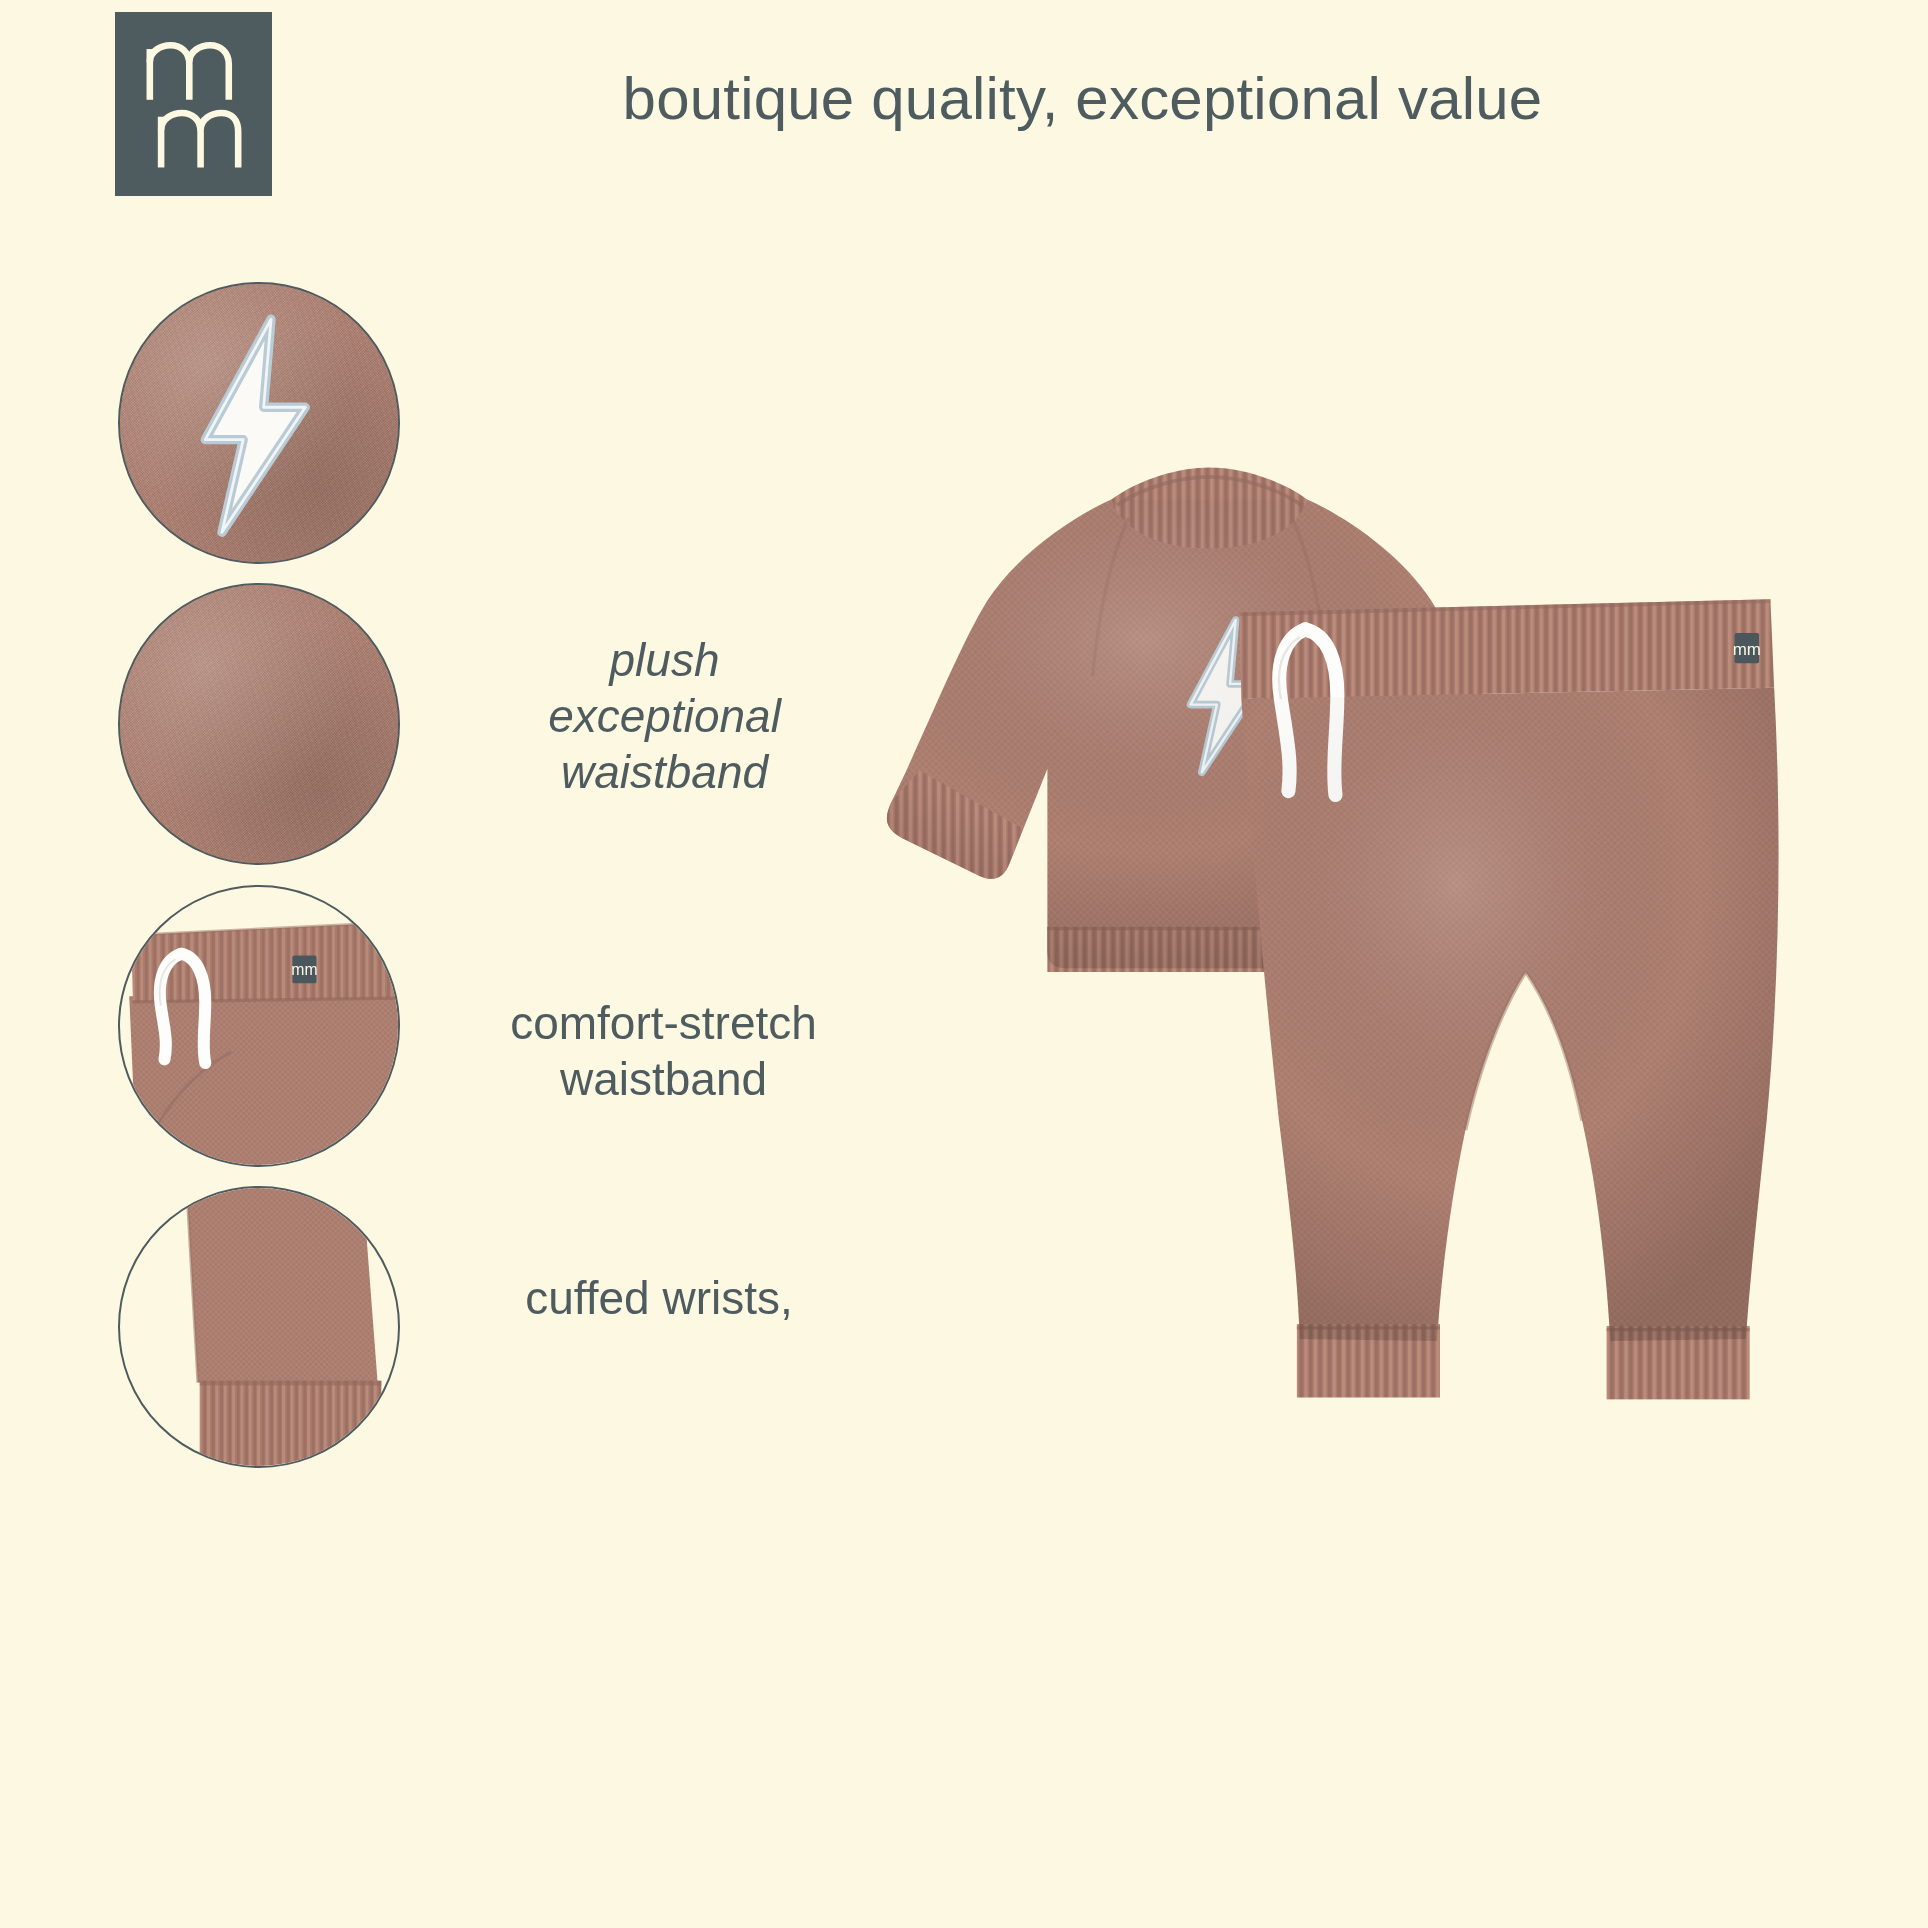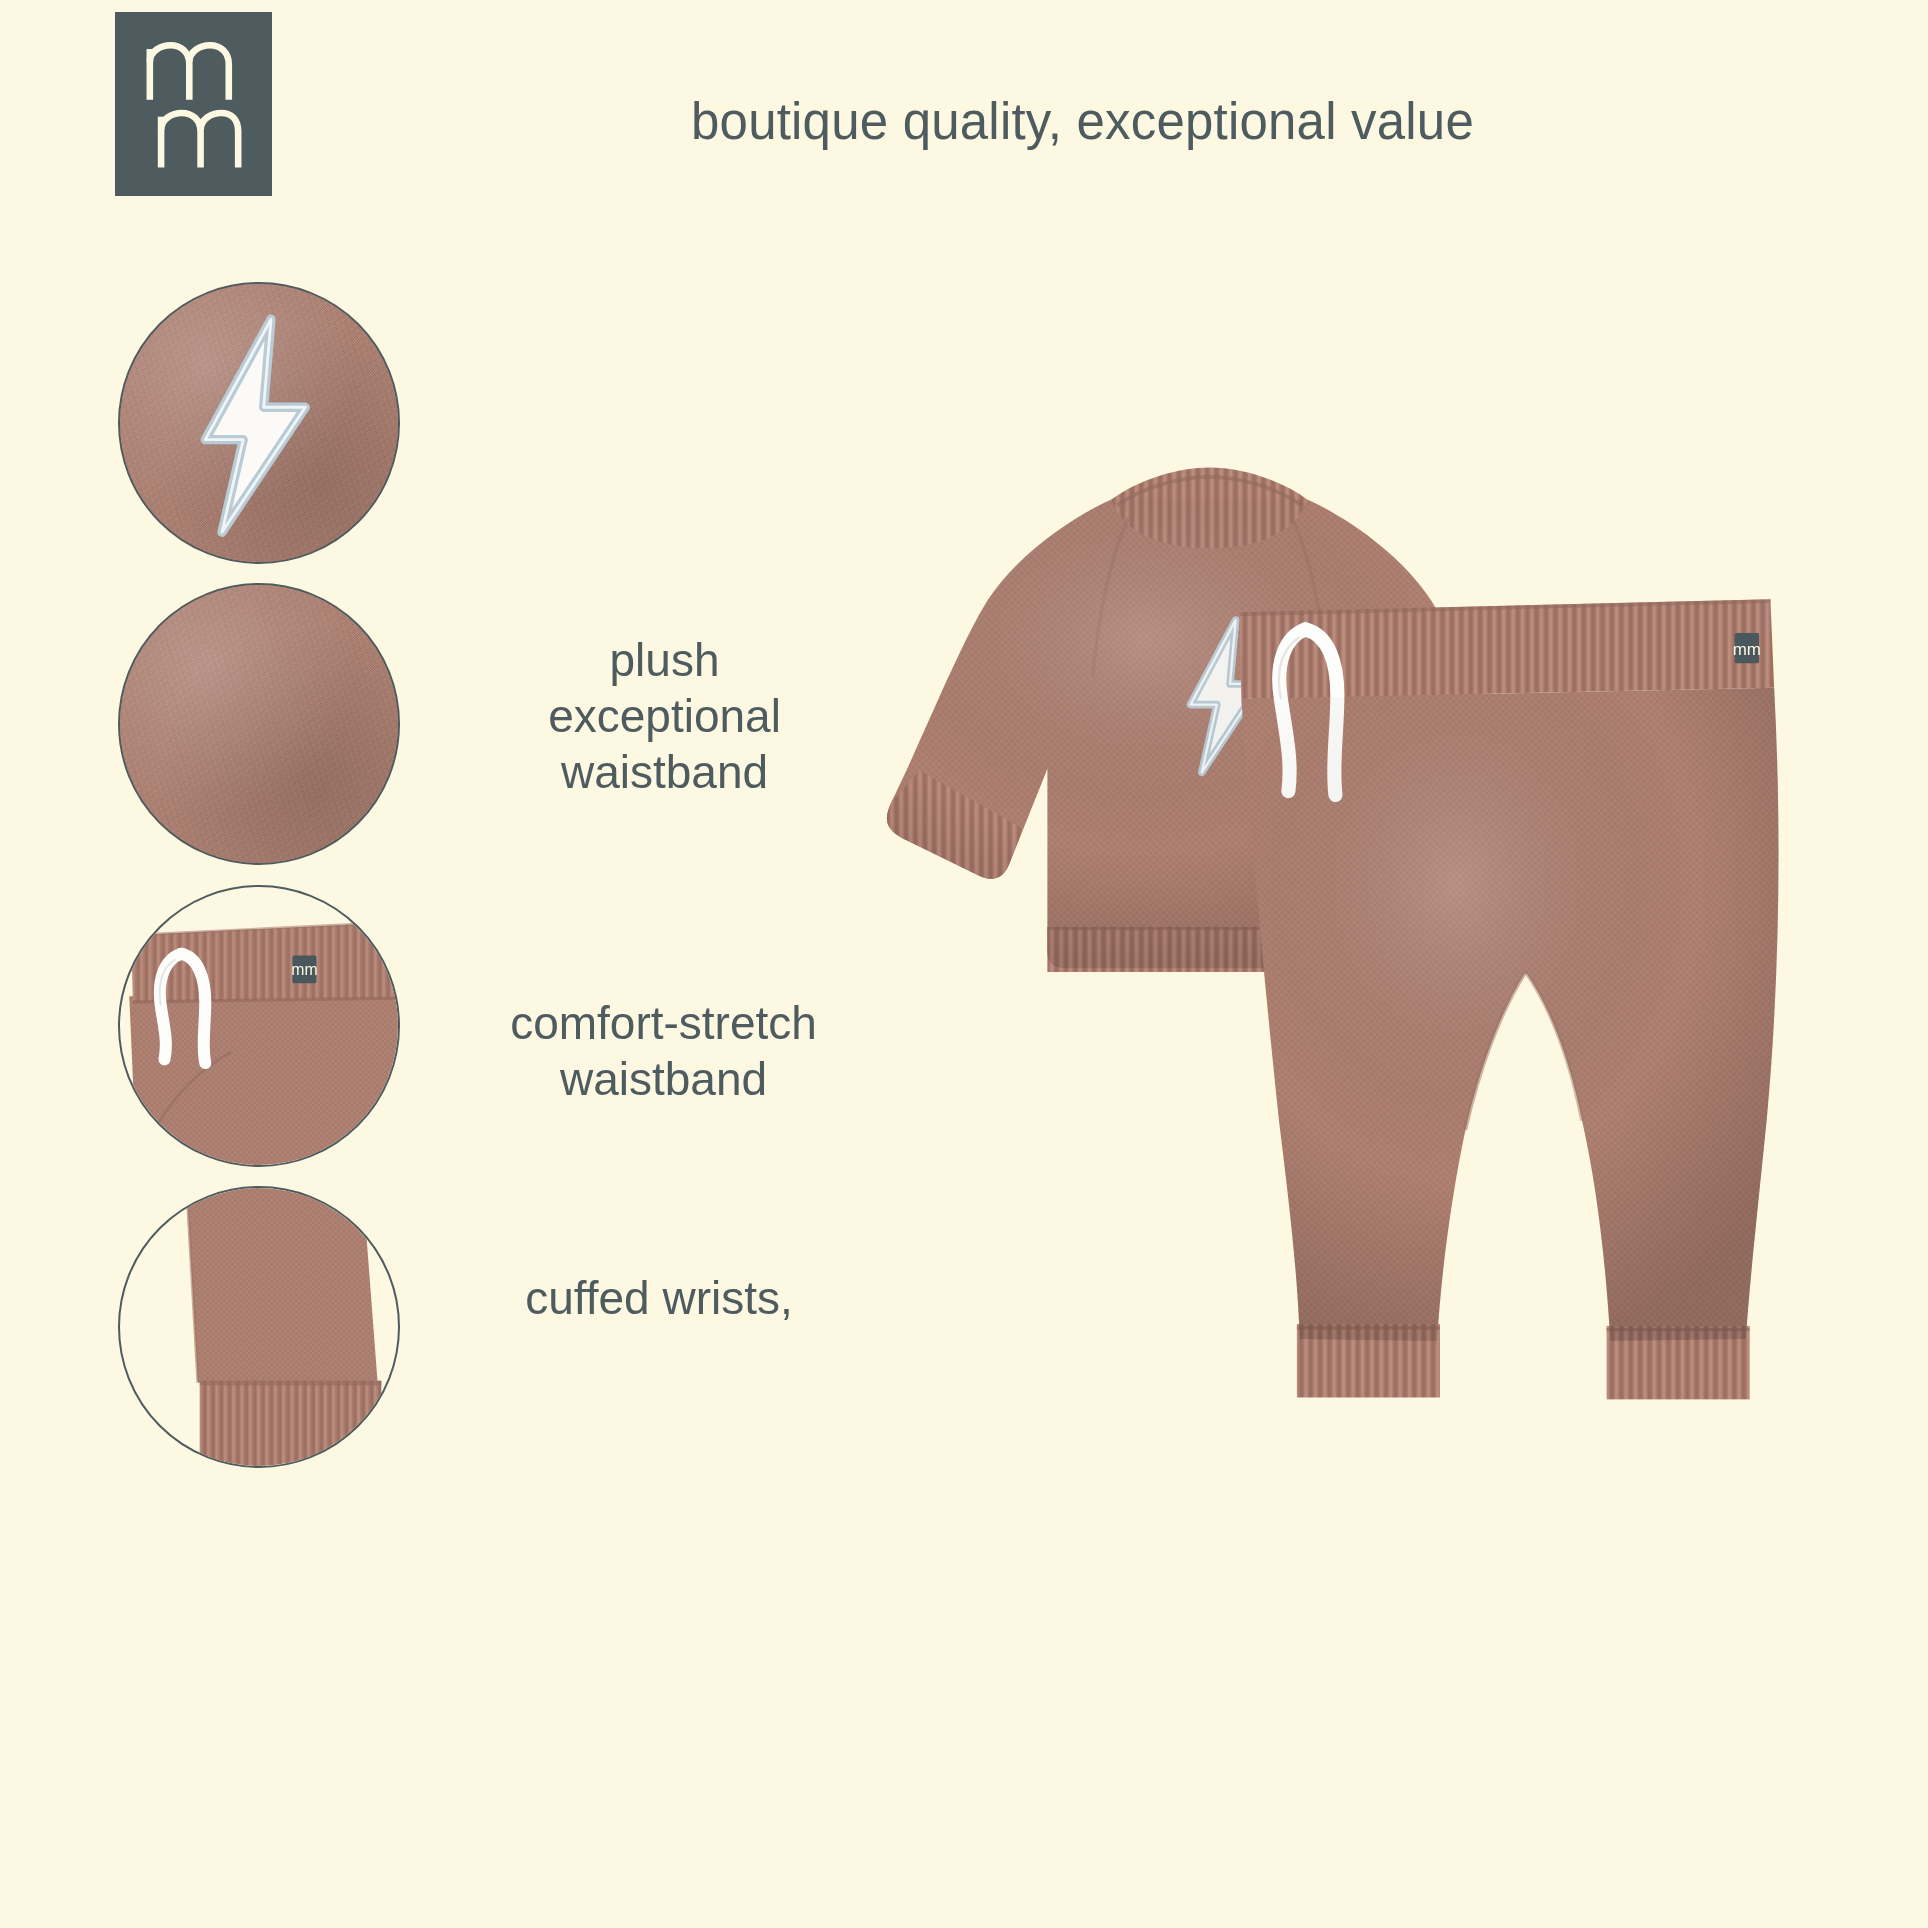--- a/index.html
+++ b/index.html
@@ -18,25 +18,25 @@
   #logo-mark {
     position:absolute; left:115px; top:12.2px;
     width:157px; height:184px;
     background:#4e5c60;
     display:flex; flex-direction:column;
     align-items:center; justify-content:center;
   }
   #logo-mark svg { display:block; }
 
   #headline {
-    position:absolute; left:301px; top:60px;
+    position:absolute; left:301px; top:37px;
     width:1563px; height:122px;
     display:flex; align-items:center; justify-content:center;
     color:#4e5c60;
-    font-size:51px;
+    font-size:60px;
     font-weight:400;
     letter-spacing:0.2px;
     white-space:nowrap;
   }
 
   
   #feature-list { position:absolute; left:0; top:282px; width:942px; }
 
   .feature-row { position:absolute; left:0; width:942px; height:282px; }
 
@@ -113,21 +113,21 @@
         <path d="M163 38 L92 168 L133 168 L110 268 L200 133 L155 133 Z" fill="#fbfaf6" stroke="#b9ccd6" stroke-width="10" stroke-linejoin="round"></path>
         <path d="M163 38 L92 168 L133 168 L110 268 L200 133 L155 133 Z" fill="none" stroke="#ffffff" stroke-width="3" stroke-linejoin="round" opacity=".8"></path>
       </svg>
     </div>
   </div>
 
   <div class="feature-row" style="top:301px;">
     <div class="feature-circle">
       <div class="fabric-tex"></div>
     </div>
-    <div class="feature-label" style="top:49px;">
+    <div class="feature-label" style="top:49px;font-style:italic;">
       <div>plush</div>
       <div>exceptional</div>
       <div>waistband</div>
     </div>
   </div>
 
   <div class="feature-row" style="top:603px;">
     <div class="feature-circle cream-bg">
       <svg viewBox="0 0 300 300" style="position:absolute;inset:0;width:100%;height:100%;">
         <defs>

